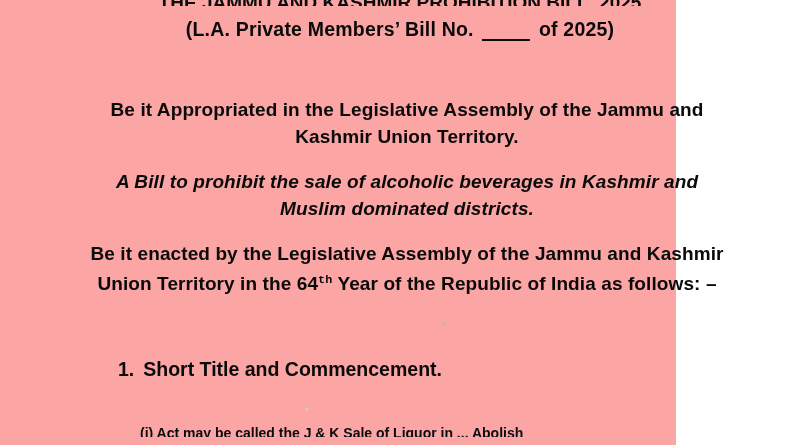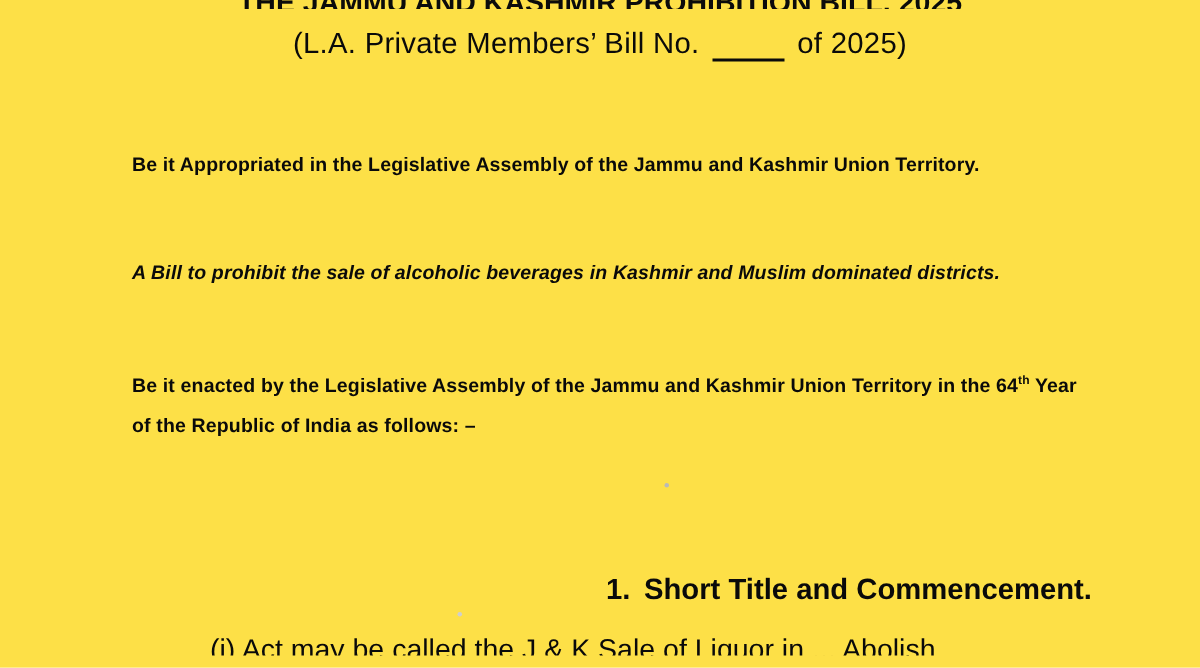--- a/index.html
+++ b/index.html
@@ -8,23 +8,23 @@
   }
   body {
     width: 800px;
     height: 445px;
     background: #ffffff;
     font-family: "Liberation Sans", sans-serif;
     overflow: hidden;
   }
   .page {
     position: relative;
-    width: 800px;
+    width: 676px;
     height: 445px;
-    background: #fde047;
+    background: #fca5a5;
     box-sizing: border-box;
   }
   .doc-body {
     position: absolute;
     left: 0;
     top: 0;
     width: 800px;
     padding: 0;
   }
   .clipped-line {
@@ -39,78 +39,79 @@
     height: 14px;
     overflow: hidden;
     white-space: nowrap;
   }
   .subtitle {
     position: absolute;
     top: 18px;
     left: 0;
     width: 800px;
     text-align: center;
-    font-weight: normal;
+    font-weight: bold;
     font-size: 19.5px;
     letter-spacing: 0.2px;
     color: #0a0a0a;
   }
   .blank-fill {
     display: inline-block;
     border-bottom: 2px solid #0a0a0a;
     width: 48px;
     height: 13px;
     margin: 0 3px;
     vertical-align: bottom;
   }
   .para {
     position: absolute;
     left: 88px;
     width: 638px;
     font-weight: bold;
-    font-size: 13px;
+    font-size: 19px;
     line-height: 27px;
     color: #0a0a0a;
-    text-align: left;
+    text-align: center;
     letter-spacing: 0.1px;
   }
   .p1 { top: 96px; }
   .p2 { top: 168px; font-style: italic; }
   .p3 { top: 240px; }
   .clause {
     position: absolute;
     left: 118px;
     width: 610px;
     font-weight: bold;
     font-size: 19.5px;
     line-height: 27px;
     color: #0a0a0a;
   }
-  .c1 { top: 380px; text-align: right; }
+  .c1 { top: 356px; }
   .clause-num {
     display: inline-block;
     margin-right: 9px;
   }
   .bottom-clip {
     position: absolute;
     left: 140px;
     top: 420px;
     width: 600px;
     height: 17px;
     overflow: hidden;
-    font-weight: normal;
-    font-size: 19px;
+    font-weight: bold;
+    font-size: 14px;
     line-height: 27px;
     color: #0a0a0a;
     white-space: nowrap;
   }
   sup {
     font-size: 0.62em;
     vertical-align: super;
     font-weight: bold;
+    font-family: Liberation Mono, monospace;
   }
   .speck {
     position: absolute;
     background: #b9b9b9;
     border-radius: 50%;
   }
   .sp1 { left: 443px; top: 322px; width: 3px; height: 3px; }
   .sp2 { left: 305px; top: 408px; width: 3px; height: 3px; background: #cfcfcf; }
 </style>
 </head>

